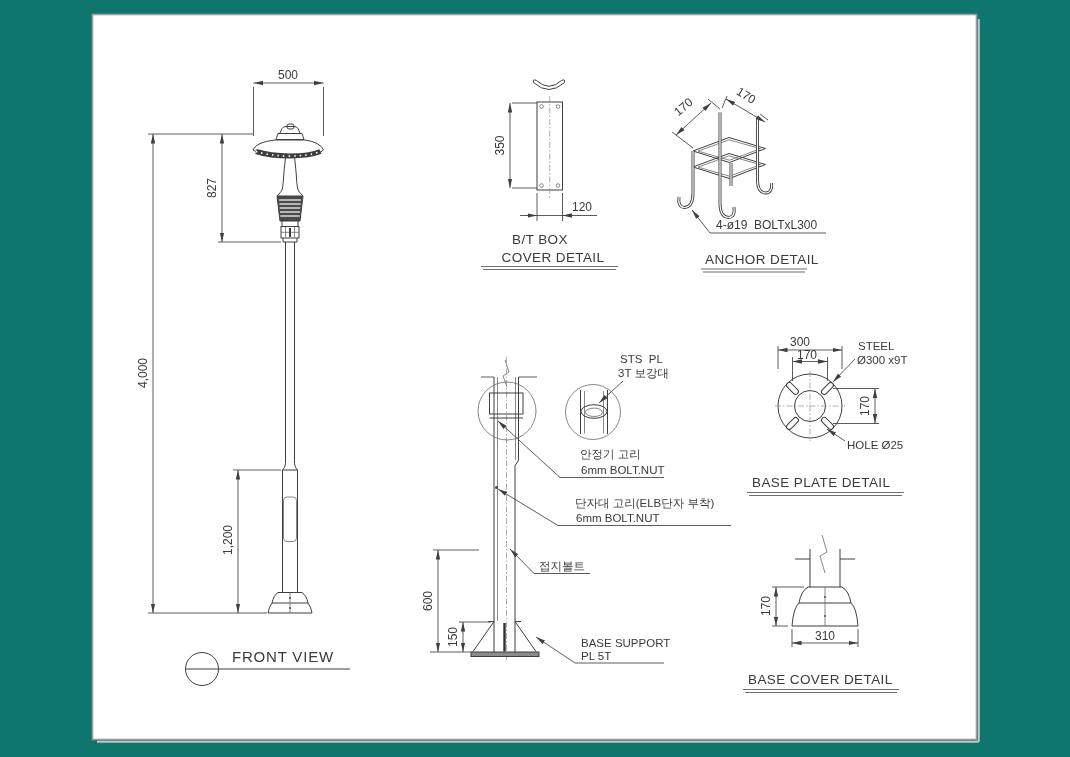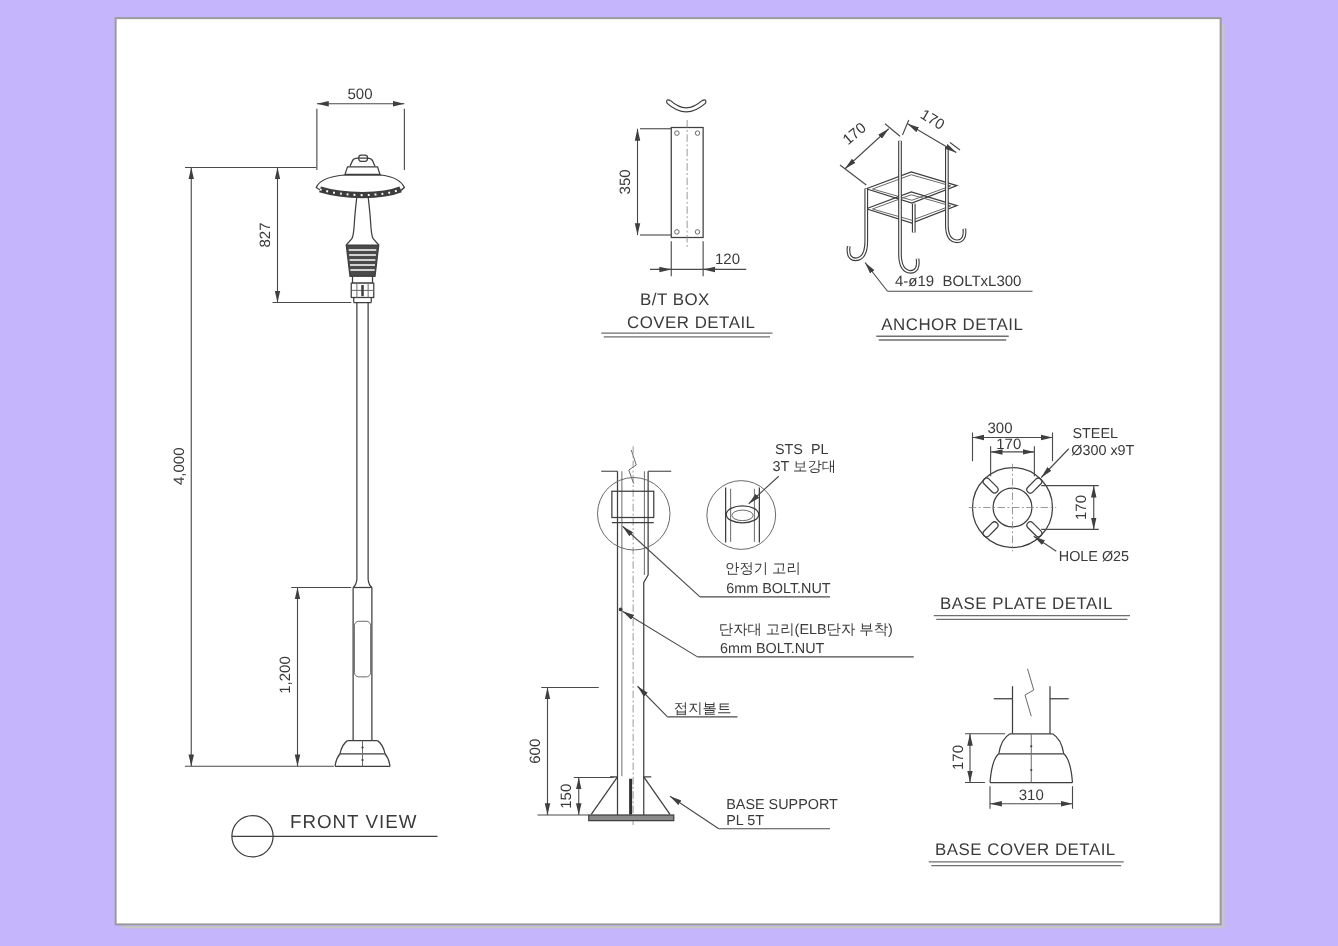--- a/index.html
+++ b/index.html
@@ -1,16 +1,16 @@
 <!DOCTYPE html>
 <html><head>
 <meta charset="utf-8">
 <style>
   html,body{margin:0;padding:0;background:#ffffff;}
-  .stage{position:relative;width:1070px;height:757px;background:#c4b5fd;overflow:hidden;}
+  .stage{position:relative;width:1070px;height:757px;background:#0f766e;overflow:hidden;}
   svg{position:absolute;left:0;top:0;}
   svg text{fill:#3a3a3a;font-family:"Liberation Sans","DejaVu Sans",sans-serif;white-space:pre;}
   .ln{stroke:#3f3f3f;stroke-width:1;fill:none;stroke-linecap:butt;}
   .lnw{stroke:#3f3f3f;stroke-width:1;fill:#ffffff;}
   .thin{stroke:#6a6a6a;stroke-width:0.8;fill:none;}
   .dim{stroke:#4a4a4a;stroke-width:0.9;fill:none;}
   .cl{stroke:#8c8c8c;stroke-width:0.7;fill:none;stroke-dasharray:6 2 1.5 2;}
   .ul{stroke:#6f6f6f;stroke-width:1.1;fill:none;}
   .rod{stroke:#3f3f3f;stroke-width:3;fill:none;}
   .rodw{stroke:#ffffff;stroke-width:1.2;fill:none;}

